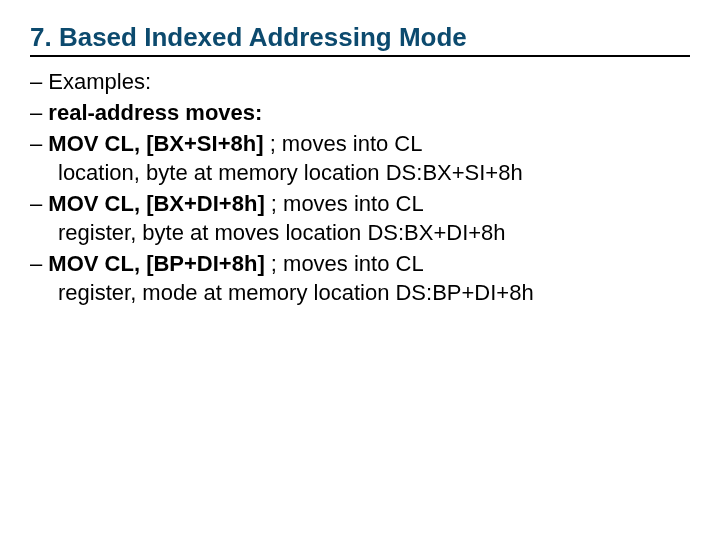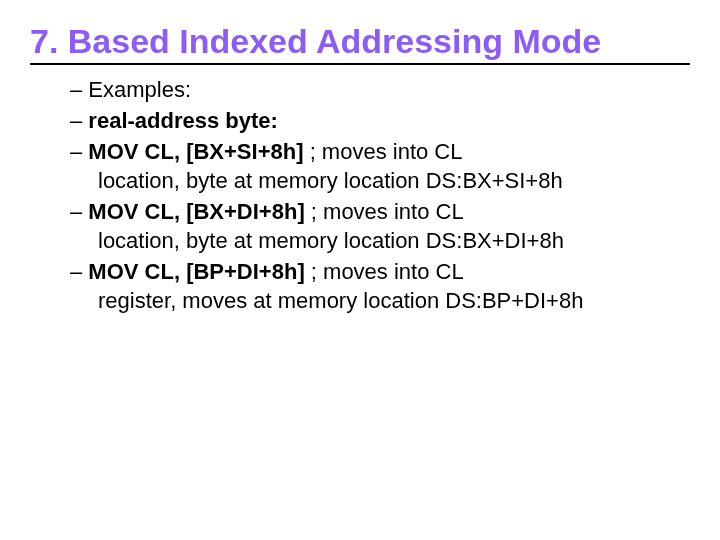--- a/index.html
+++ b/index.html
@@ -8,23 +8,23 @@
       box-sizing: border-box;
     }
     body {
       width: 720px;
       height: 540px;
       background: #ffffff;
       font-family: Verdana, Geneva, sans-serif;
       padding: 22px 30px;
     }
     .heading {
-      font-size: 34px;
+      font-size: 26px;
       font-weight: bold;
-      color: #8b5cf6;
+      color: #0c4a6e;
       border-bottom: 2px solid #000000;
       padding-bottom: 2px;
       margin-bottom: 10px;
       letter-spacing: 0px;
     }
     .content {
       color: #000000;
       font-size: 22px;
       line-height: 1.32;
     }
@@ -33,47 +33,46 @@
     }
     .indent {
       padding-left: 28px;
       display: block;
     }
     .bold {
       font-weight: bold;
     }
     .item-block {
       margin-bottom: 2px;
-      margin-left: 40px;
     }
   </style>
 </head>
 <body>
 
 <div class="heading">7. Based Indexed Addressing Mode</div>
 
 <div class="content">
 
   <div class="item-block">
     <span class="dash">– </span><span>Examples:</span>
   </div>
 
   <div class="item-block">
-    <span class="dash">– </span><span class="bold">real-address byte:</span>
+    <span class="dash">– </span><span class="bold">real-address moves:</span>
   </div>
 
   <div class="item-block">
     <span class="dash">– </span><span class="bold">MOV CL, [BX+SI+8h]</span><span>   ; moves into CL</span>
     <span class="indent">location, byte at memory location DS:BX+SI+8h</span>
   </div>
 
   <div class="item-block">
     <span class="dash">– </span><span class="bold">MOV CL, [BX+DI+8h]</span><span>   ; moves into CL</span>
-    <span class="indent">location, byte at memory location DS:BX+DI+8h</span>
+    <span class="indent">register, byte at moves location DS:BX+DI+8h</span>
   </div>
 
 
   <div class="item-block">
     <span class="dash">– </span><span class="bold">MOV CL, [BP+DI+8h]</span><span>   ; moves into CL</span>
-    <span class="indent">register, moves at memory location DS:BP+DI+8h</span>
+    <span class="indent">register, mode at memory location DS:BP+DI+8h</span>
   </div>
 
 </div>
 
 </body></html>

